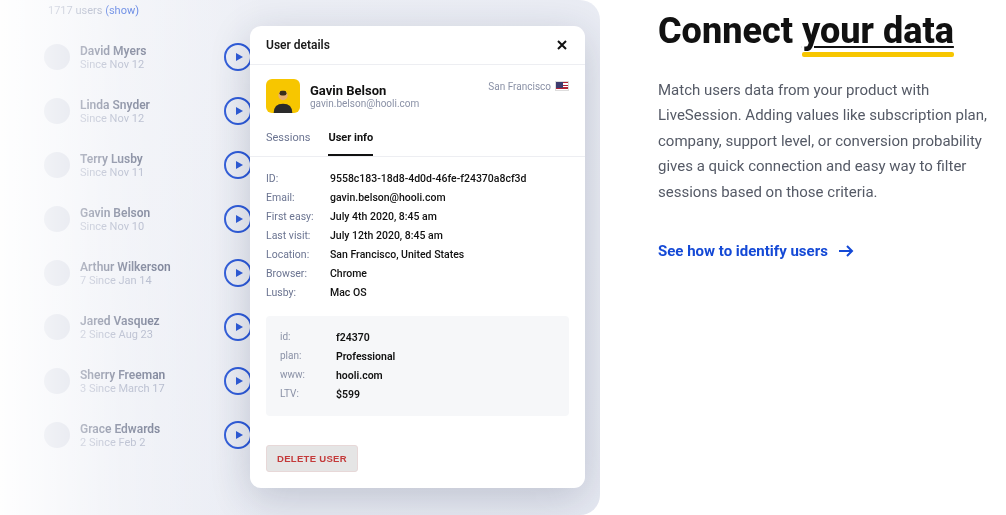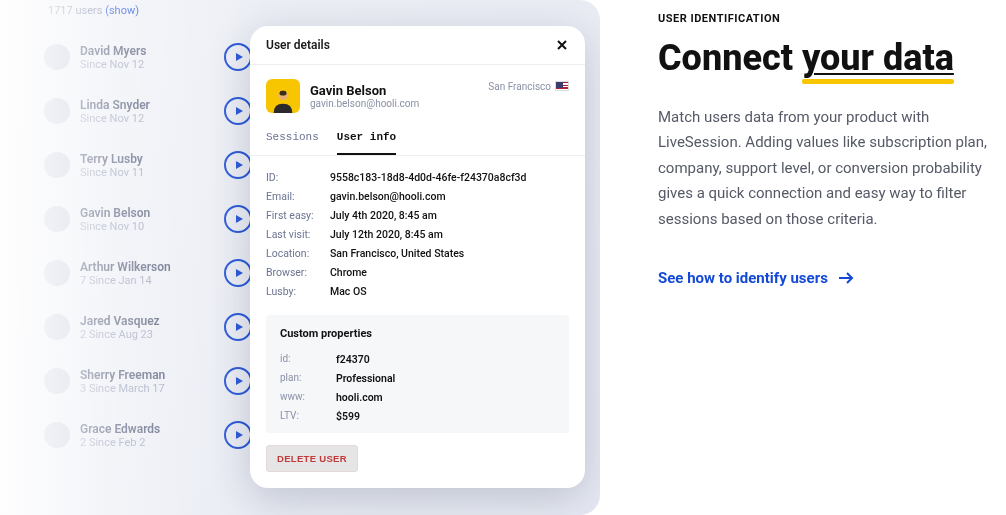--- a/index.html
+++ b/index.html
@@ -10,33 +10,33 @@
     .bg-list { position: absolute; top: 4px; left: 44px; width: 200px; z-index: 1; }
     .bg-top { font-size: 11px; color: #7d88a7; margin-bottom: 18px; padding-left: 4px; }
     .bg-top .show { color: #1449d6; }
     .bg-row { display: flex; align-items: center; height: 44px; margin-bottom: 10px; position: relative; }
     .bg-av { width: 26px; height: 26px; border-radius: 50%; background: #c7ccdc; flex-shrink: 0; margin-right: 10px; }
     .bg-text { font-size: 12px; color: #6b7491; }
     .bg-nm { font-weight: 600; color: #505976; }
     .bg-sn { color: #9aa2bb; font-size: 11px; }
     .bg-play { position: absolute; right: -8px; top: 50%; transform: translateY(-50%); width: 28px; height: 28px; border: 2px solid #1b4cd6; border-radius: 50%; display: flex; align-items: center; justify-content: center; }
     .bg-play svg { width: 10px; height: 10px; fill: #1b4cd6; margin-left: 1px; }
-    .modal { position: absolute; left: 250px; top: 26px; width: 335px; height: 462px; background: #fff; border-radius: 18px; box-shadow: 0 10px 40px rgba(30,40,70,0.2); z-index: 10; display: flex; flex-direction: column; font-size: 11px; }
+    .modal { position: absolute; left: 250px; top: 26px; width: 335px; height: 462px; background: #fff; border-radius: 11px; box-shadow: 0 10px 40px rgba(30,40,70,0.2); z-index: 10; display: flex; flex-direction: column; font-size: 11px; }
     .mhead { display: flex; align-items: center; justify-content: space-between; padding: 12px 16px; border-bottom: 1px solid #edeef2; font-weight: 600; font-size: 12px; color: #1a1a1a; }
     .mhead .cx { width: 14px; height: 14px; display:flex; align-items:center; justify-content:center; cursor:pointer; }
     .mhead .cx svg { width:12px; height:12px; stroke:#111; stroke-width:2; fill:none; }
     .muser { display: flex; align-items: center; padding: 14px 16px 10px; position: relative; }
     .avatar { width: 34px; height: 34px; border-radius: 6px; background: #f7c600; display:flex; align-items:flex-end; justify-content:center; overflow:hidden; margin-right:10px; }
     .avatar svg { width: 28px; height: 28px; }
     .muser .nm { font-weight: 700; font-size: 13px; color: #111; }
     .muser .em { font-size: 10px; color: #8a91a6; }
     .muser .loc { position:absolute; right:16px; top:16px; font-size:10px; color:#8a91a6; display:flex; align-items:flex-start; gap:4px; }
     .flag { width:14px; height:10px; background: linear-gradient(#b22234 0 10%, #fff 10% 20%, #b22234 20% 30%, #fff 30% 40%, #b22234 40% 50%, #fff 50% 60%, #b22234 60% 70%, #fff 70% 80%, #b22234 80% 90%, #fff 90% 100%); position:relative; border:0.5px solid #ddd; }
     .flag::after{ content:""; position:absolute; left:-0.5px; top:-0.5px; width:7px; height:6px; background:#3c3b6e; }
-    .tabs { display:flex; padding: 0 16px; gap: 18px; border-bottom:1px solid #edeef2;font-family:Liberation Mono, monospace; }
+    .tabs { display:flex; padding: 0 16px; gap: 18px; border-bottom:1px solid #edeef2; }
     .tab { padding: 8px 0 10px; font-size: 11px; color:#6b7491; cursor:pointer; }
     .tab.active { color:#111; font-weight:700; border-bottom: 2px solid #111; }
     .mbody { padding: 12px 16px 8px; flex:1; overflow:hidden; }
     .hint { font-size:10px; color:#9aa2bb; margin-bottom:10px; }
     .kv { display:flex; font-size:10.5px; padding:3px 0; }
     .kv .k { width:64px; color:#6b7491; flex-shrink:0; }
     .kv .v { color:#111; font-weight:500; word-break: break-all; }
     .custom { margin-top:14px; background:#f6f7f9; border-radius:4px; padding:12px 14px; }
     .custom h4 { font-size:11px; font-weight:700; color:#111; margin-bottom:10px; }
     .custom .kv .k { width:56px; font-size:10px; color:#8a91a6; }
@@ -214,21 +214,20 @@
         <div class="kv">
             <div class="k">Browser:</div>
             <div class="v">Chrome</div>
           </div>
         <div class="kv">
             <div class="k">Lusby:</div>
             <div class="v">Mac OS</div>
           </div>
 
         <div class="custom">
-          <h4>Custom properties</h4>
           <div class="kv">
               <div class="k">id:</div>
               <div class="v">f24370</div>
             </div>
           <div class="kv">
               <div class="k">plan:</div>
               <div class="v">Professional</div>
             </div>
           <div class="kv">
               <div class="k">www:</div>
@@ -240,21 +239,20 @@
             </div>
         </div>
       </div>
       <div class="mfoot">
         <button class="delbtn">DELETE  USER</button>
       </div>
     </div>
   </div>
 
   <div class="right">
-    <div class="eyebrow">USER IDENTIFICATION</div>
     <h1>
       <span>Connect </span><span class="ul">your data</span>
     </h1>
     <p class="desc">Match users data from your product with LiveSession. Adding values like subscription plan, company, support level, or conversion probability gives a quick connection and easy way to filter sessions based on those criteria.</p>
     <a class="cta">
       <span>See how to identify users</span>
       <svg viewBox="0 0 16 12">
           <path d="M1 6 H14 M9 1 L14 6 L9 11"></path>
         </svg>
     </a>

